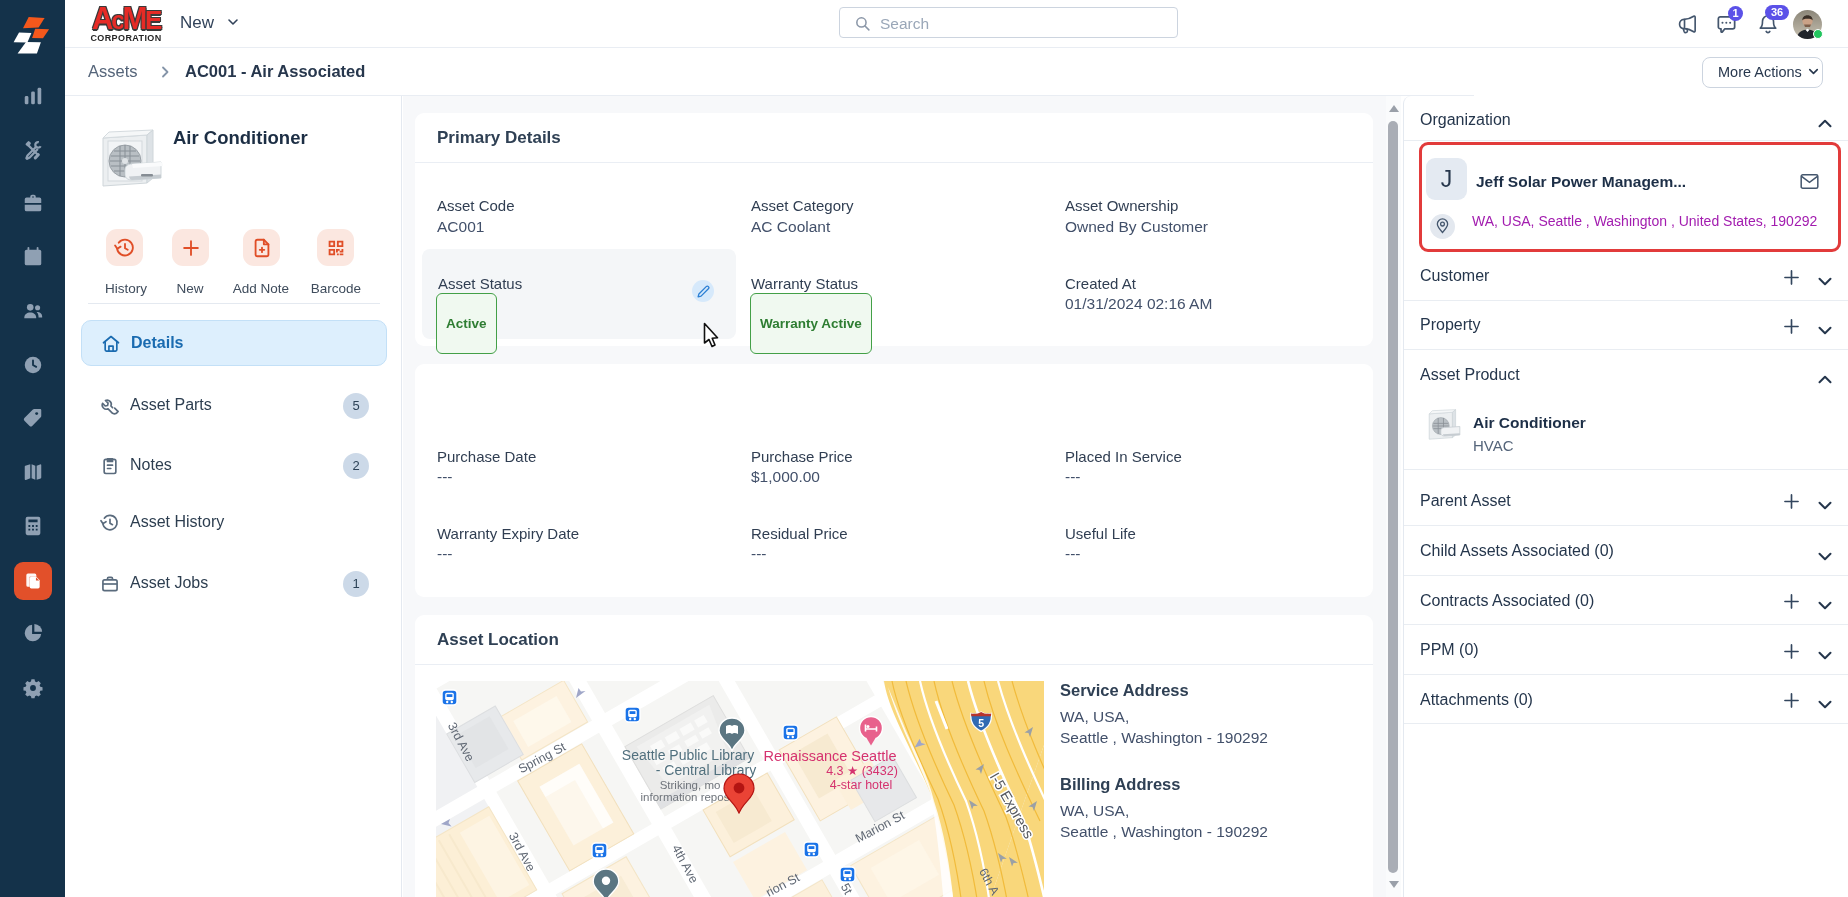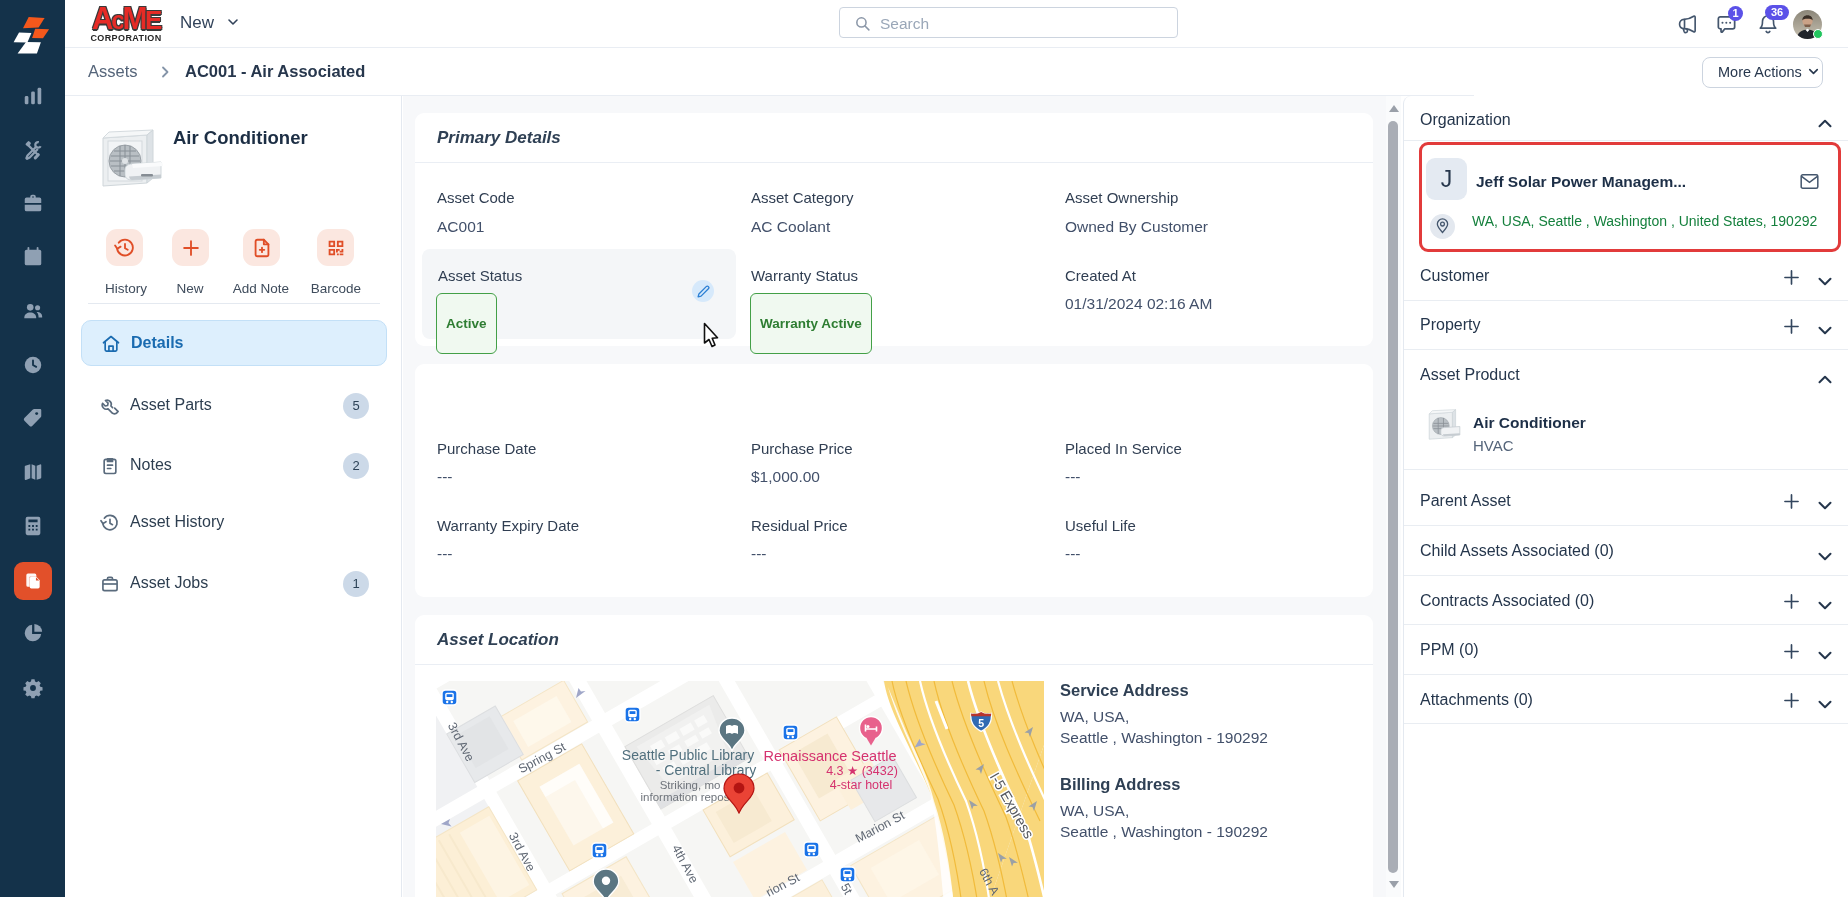--- a/index.html
+++ b/index.html
@@ -39,23 +39,23 @@
 .navrow { position:absolute; left:16px; width:306px; height:46px; }
 .navrow svg { position:absolute; left:19px; top:13px; width:20px; height:20px; }
 .navrow .t { position:absolute; left:49px; top:13px; font-size:16px; color:#2d3e50; }
 .navrow .b { position:absolute; right:18px; top:10px; min-width:26px; height:26px; background:#ccd9e8; border-radius:13px; font-size:13px; color:#2c4257; text-align:center; line-height:26px; }
 #nav-details { top:224px; background:#ddeffd; border:1px solid #c3e0f7; border-radius:10px; }
 #nav-details .t { color:#1a6bb0; font-weight:bold; }
 
 
 #main { position:absolute; left:403px; top:96px; width:983px; height:801px; background:#f7f8fa; }
 .card { position:absolute; left:12px; width:958px; background:#fff; border-radius:9px; }
-.cardhead { position:absolute; left:0; top:0; right:0; height:50px; border-bottom:1px solid #eaeef4;font-style:italic; }
+.cardhead { position:absolute; left:0; top:0; right:0; height:50px; border-bottom:1px solid #eaeef4; }
 .cardhead .t { position:absolute; left:22px; top:15px; font-size:17px; font-weight:bold; color:#2f4054; }
-.fl { font-size:15px; color:#303e52; }
+.fl { font-size:15px; color:#303e52;margin-top:8px; }
 .fv { font-size:15.5px; color:#42506a; }
 .gbadge { display:inline-block; border:1.5px solid #43a047; background:#f0f9f0; color:#2e7d32; font-size:13.5px; font-weight:bold; border-radius:6px; padding:22px 9px; }
 
 
 #vscroll { position:absolute; left:1386px; top:96px; width:15px; height:801px; background:#fafbfc; }
 #vscroll .thumb { position:absolute; left:2px; top:25px; width:10px; height:752px; background:#a9adb5; border-radius:5px; }
 #vscroll .arr { position:absolute; left:3px; width:0; height:0; }
 
 
 #rightpanel { position:absolute; left:1403px; top:96px; width:445px; height:801px; background:#fff; border-left:1px solid #e4e9f0; border-radius:8px 0 0 0; }
@@ -619,21 +619,21 @@
     <div style="position:absolute;left:54px;top:28px;font-size:15.5px;font-weight:bold;color:#1d2f47">Jeff Solar Power Managem...</div>
     <svg style="position:absolute;left:378px;top:28px" width="19" height="17" viewBox="0 0 24 20" fill="none" stroke="#44566d" stroke-width="1.9">
         <rect x="1.5" y="1.5" width="21" height="17" rx="2"></rect>
         <path d="M2 3.5 L12 11 L22 3.5"></path>
       </svg>
     <div style="position:absolute;left:8px;top:69px;width:25px;height:25px;border-radius:50%;background:#e3e8ef"></div>
     <svg style="position:absolute;left:14px;top:73px" width="13" height="16" viewBox="0 0 24 28" fill="none" stroke="#44566d" stroke-width="2.4">
         <path d="M12 26C6 19.5 2.5 15 2.5 10.5a9.5 9.5 0 0 1 19 0C21.5 15 18 19.5 12 26z"></path>
         <circle cx="12" cy="10.5" r="3.5"></circle>
       </svg>
-    <div style="position:absolute;left:50px;top:68px;width:375px;white-space:nowrap;font-size:14px;color:#15803d">WA, USA, Seattle , Washington , United States, 190292</div>
+    <div style="position:absolute;left:50px;top:68px;width:375px;white-space:nowrap;font-size:14px;color:#a21caf">WA, USA, Seattle , Washington , United States, 190292</div>
   </div>
   <div class="secrow" style="top:157px; height:48px">
       <div class="t" style="top:14px">Customer</div>
     <div class="plus"><svg width="21" height="21" viewBox="0 0 24 24">
           <path d="M12 4.5v15M4.5 12h15" stroke="#33465e" stroke-width="1.9" stroke-linecap="round"></path>
         </svg></div>
     <div class="chev"><svg width="22" height="22" viewBox="0 0 24 24">
           <path d="M6 9.5 L12 15.5 L18 9.5" fill="none" stroke="#25364c" stroke-width="2.2" stroke-linecap="round" stroke-linejoin="round"></path>
         </svg></div>
   </div>

